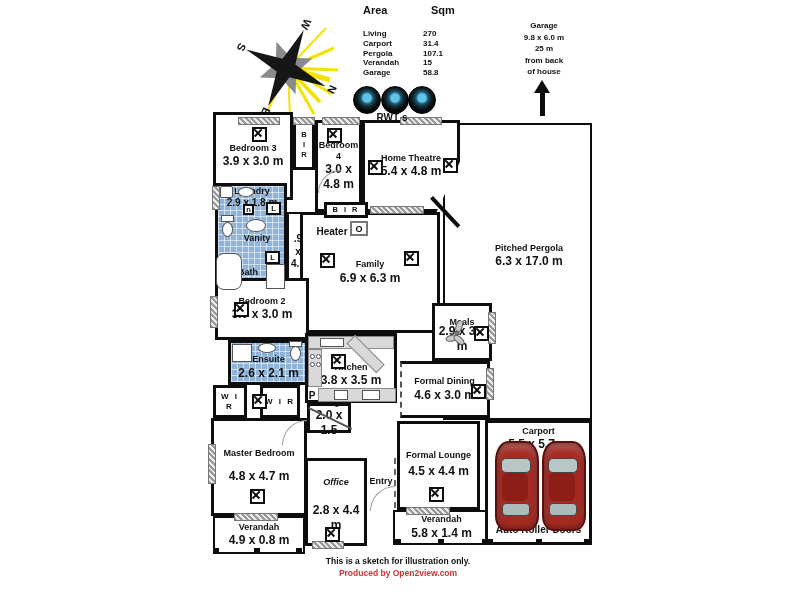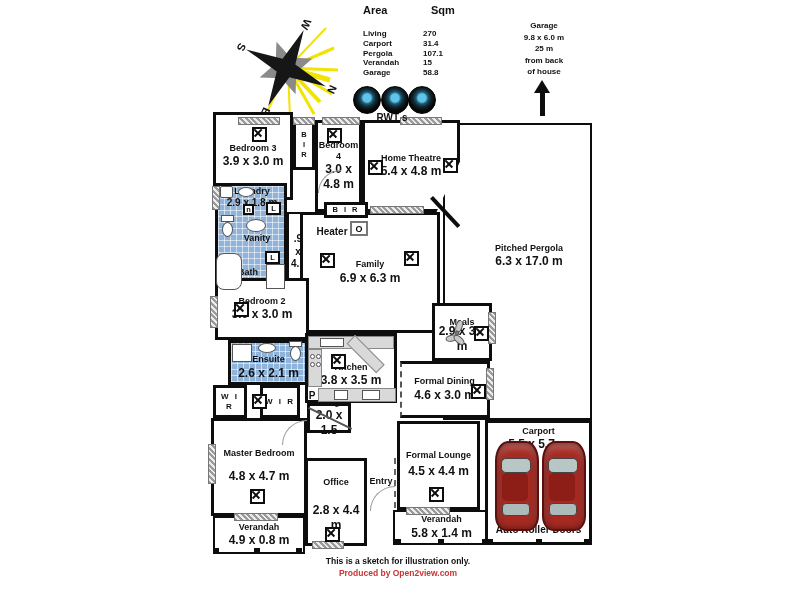--- a/index.html
+++ b/index.html
@@ -251,21 +251,21 @@
   <div style="margin-bottom:26px;">Master Bedroom</div>
   <div class="dim abs" style="left:0;right:0;top:48px;">4.8 x 4.7 m</div>
 </div>
 
 <div class="room" style="left:397px;top:421px;width:83px;height:89px;">
   <div style="margin-bottom:20px;">Formal Lounge</div>
   <div class="dim abs" style="left:0;right:0;top:40px;">4.5 x 4.4 m</div>
 </div>
 
 <div class="room" style="left:305px;top:458px;width:62px;height:88px;">
-  <div style="margin-bottom:38px;">Office</div>
+  <div style="margin-bottom:38px;font-style:italic;">Office</div>
   <div class="dim abs" style="left:0;right:0;top:42px;">2.8 x 4.4 m</div>
 </div>
 <div class="lbl" style="left:365px;top:476px;width:32px;">Entry</div>
 <div class="arc" style="left:370px;top:486px;width:24px;height:24px;"></div>
 <div class="dash" style="left:394px;top:458px;height:50px;"></div>
 <div class="arc" style="left:318px;top:170px;width:22px;height:22px;"></div>
 <div class="arc" style="left:282px;top:420px;width:24px;height:24px;"></div>
 
 <div class="room thin" style="left:213px;top:516px;width:92px;height:38px;">
   <div>Verandah</div>

